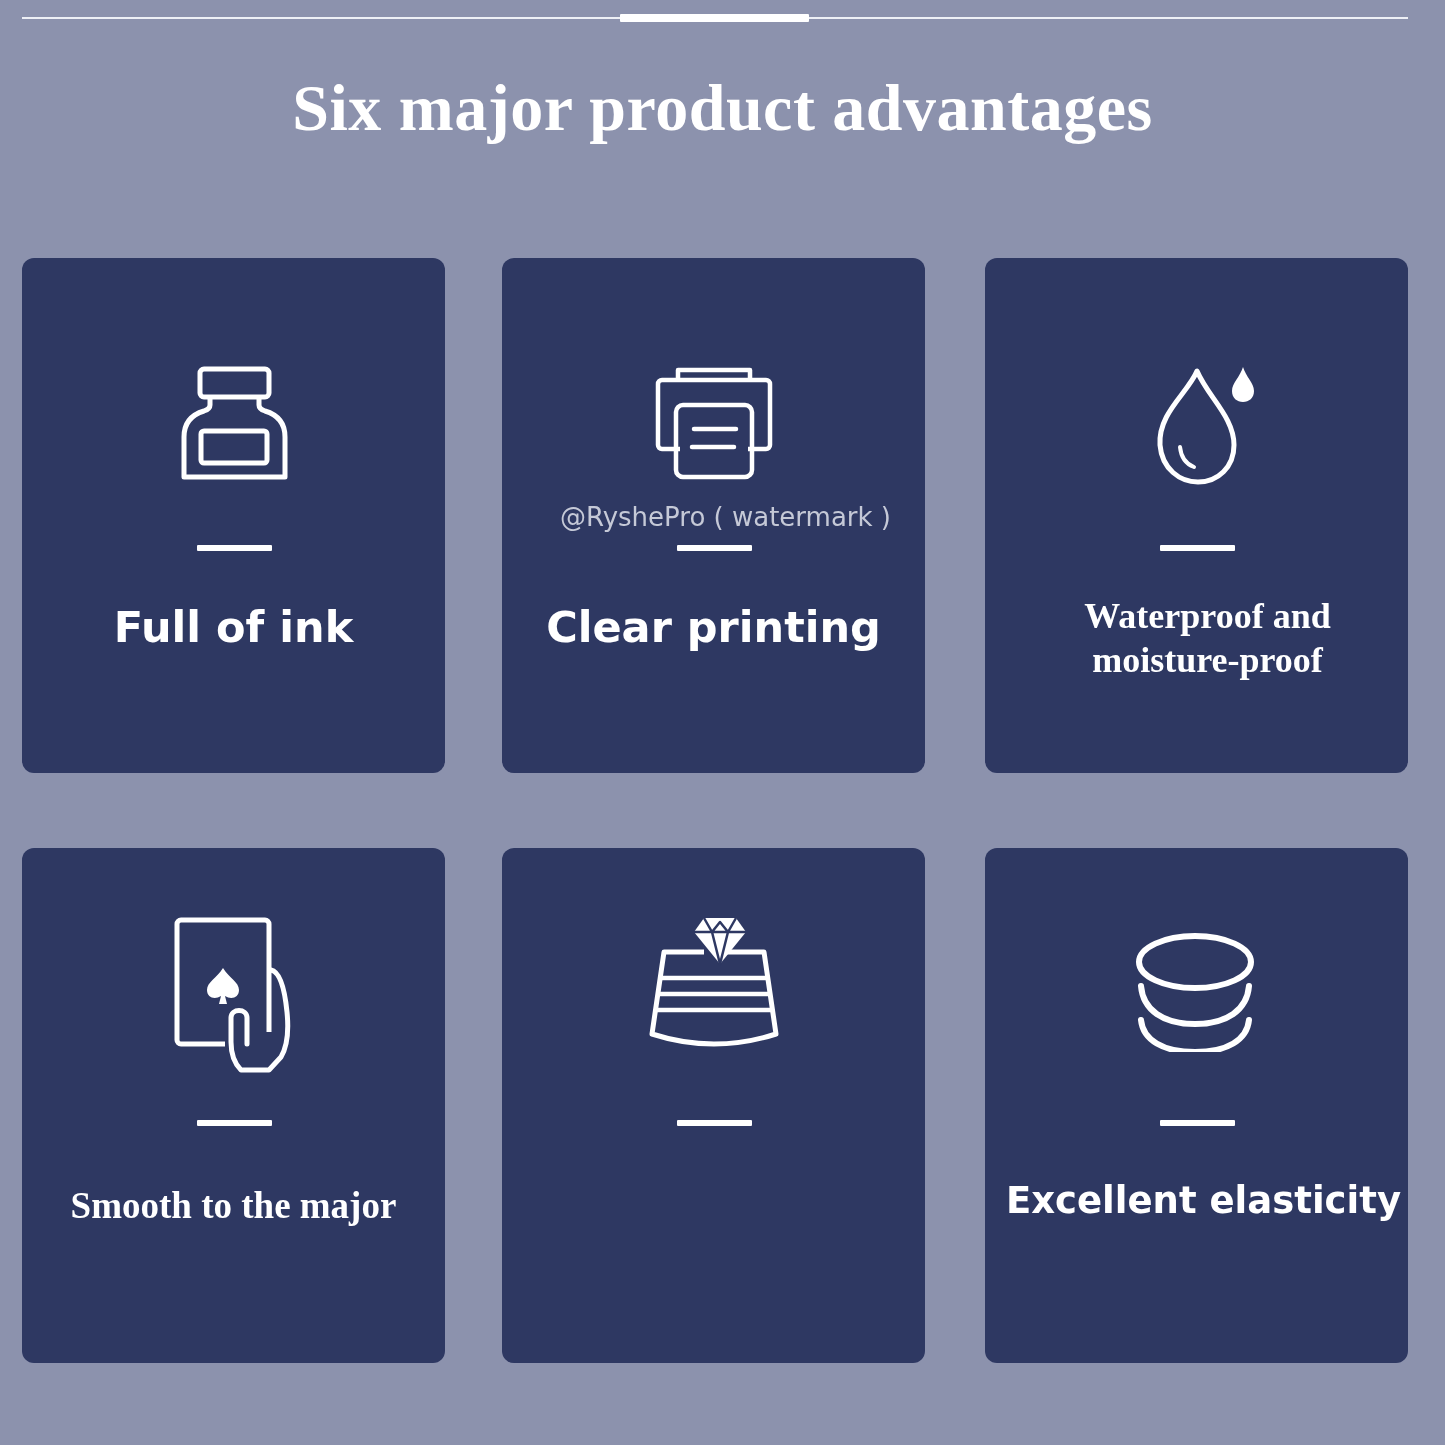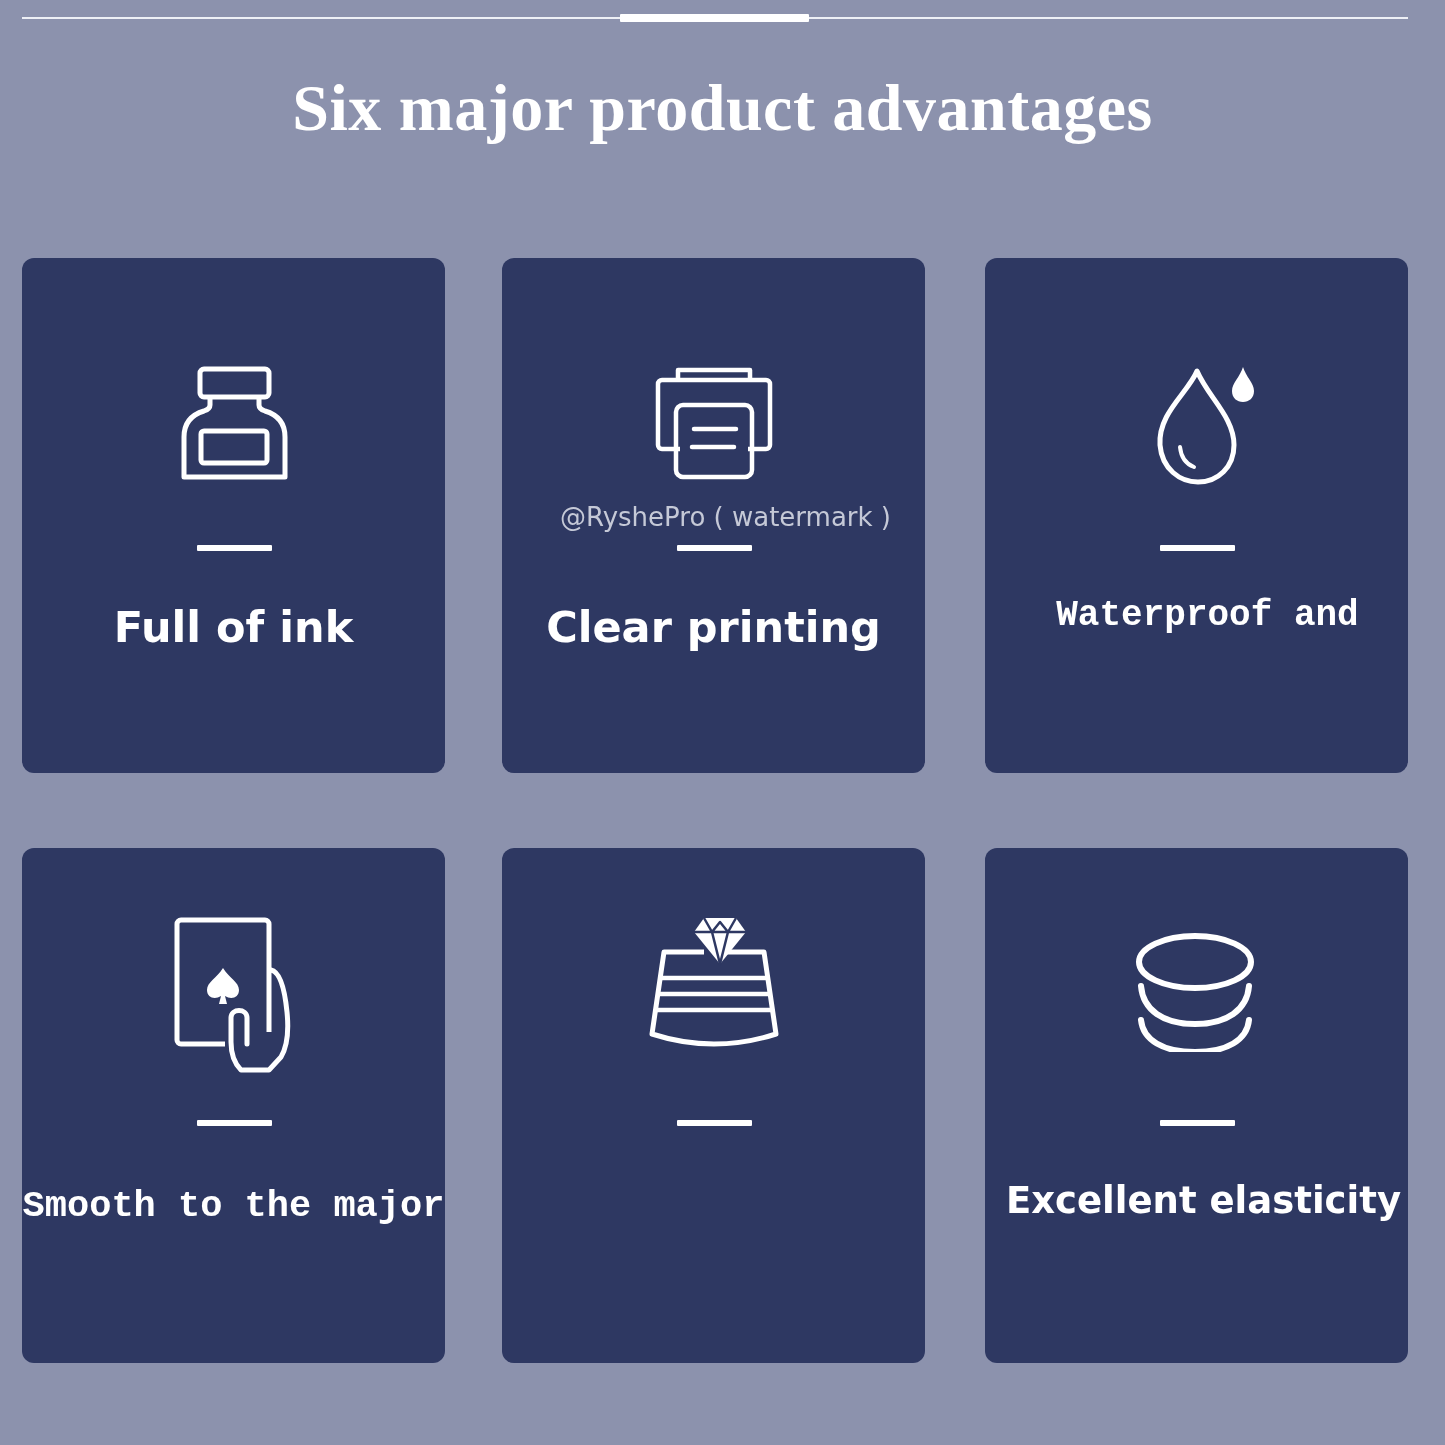--- a/index.html
+++ b/index.html
@@ -34,21 +34,21 @@
     position: absolute; left: 50%; width: 75px; height: 6px; margin-left: -37px;
     background: #ffffff; border-radius: 1px;
   }
   .card .label {
     position: absolute; left: 0; width: 100%; text-align: center; color: #ffffff;
     font-weight: bold;
   }
   .label.sans { font-family: "DejaVu Sans", sans-serif; font-size: 43px; line-height: 52px; }
   .label.sans-sm { font-family: "DejaVu Sans", sans-serif; font-size: 31px; line-height: 40px; }
   .label.sans-md { font-family: "DejaVu Sans", sans-serif; font-size: 37px; line-height: 46px; padding-left: 7px; }
-  .label.serif { font-family: Liberation Mono, monospace; font-size: 36px; line-height: 44px; }
+  .label.serif { font-family: Liberation Serif, serif; font-size: 36px; line-height: 44px; }
   .watermark {
     position: absolute; left: 560px; top: 500px; color: #d6d9e4;
     font-family: "DejaVu Sans", sans-serif; font-size: 26px; line-height: 34px;
     white-space: nowrap; opacity: 0.9; text-align: right;
   }
 </style>
 </head>
 <body>
 
 <div class="top-rule"></div>
@@ -80,20 +80,21 @@
 
 <div class="card" style="left:985px; top:258px;">
   <svg class="icon" style="top:105px; margin-left:6px;" width="110" height="125" viewBox="0 0 110 125">
     <path d="M49 8 C40 30 10 50 12 82 C14 106 32 119 50 119 C70 119 86 104 86 82 C86 54 60 34 49 8 Z" fill="none" stroke="#fff" stroke-width="5" stroke-linejoin="round"></path>
     <path d="M32 84 C33 94 38 101 46 104" fill="none" stroke="#fff" stroke-width="4" stroke-linecap="round"></path>
     <path d="M95 4 C92 14 84 20 84 28 C84 35 89 39 95 39 C101 39 106 35 106 28 C106 20 98 14 95 4 Z" fill="#fff"></path>
   </svg>
   <div class="dash" style="top:287px;"></div>
   <div class="label serif" style="top:336px; padding-left:22px; box-sizing:border-box;">
     <div>Waterproof and</div>
+    <div>moisture-proof</div>
   </div>
 </div>
 
 <div class="card" style="left:22px; top:848px;">
   <svg class="icon" style="top:64px;" width="130" height="165" viewBox="0 0 130 165">
     <path d="M56 132 H12 a4 4 0 0 1 -4 -4 V12 a4 4 0 0 1 4 -4 H96 a4 4 0 0 1 4 4 V120" fill="none" stroke="#fff" stroke-width="5" stroke-linejoin="round"></path>
     <path d="M54 56 C48 66 38 70 38 78 C38 86 46 88 52 84 L50 92 H58 L56 84 C62 88 70 86 70 78 C70 70 60 66 54 56 Z" fill="#fff"></path>
     <path d="M102 58 C112 60 116 80 118 100 C120 120 118 135 112 145 L100 158 H72 C66 152 62 142 62 130 V106 C62 96 78 96 78 106 V132" fill="none" stroke="#fff" stroke-width="5" stroke-linejoin="round" stroke-linecap="round"></path>
   </svg>
   <div class="dash" style="top:272px;"></div>

